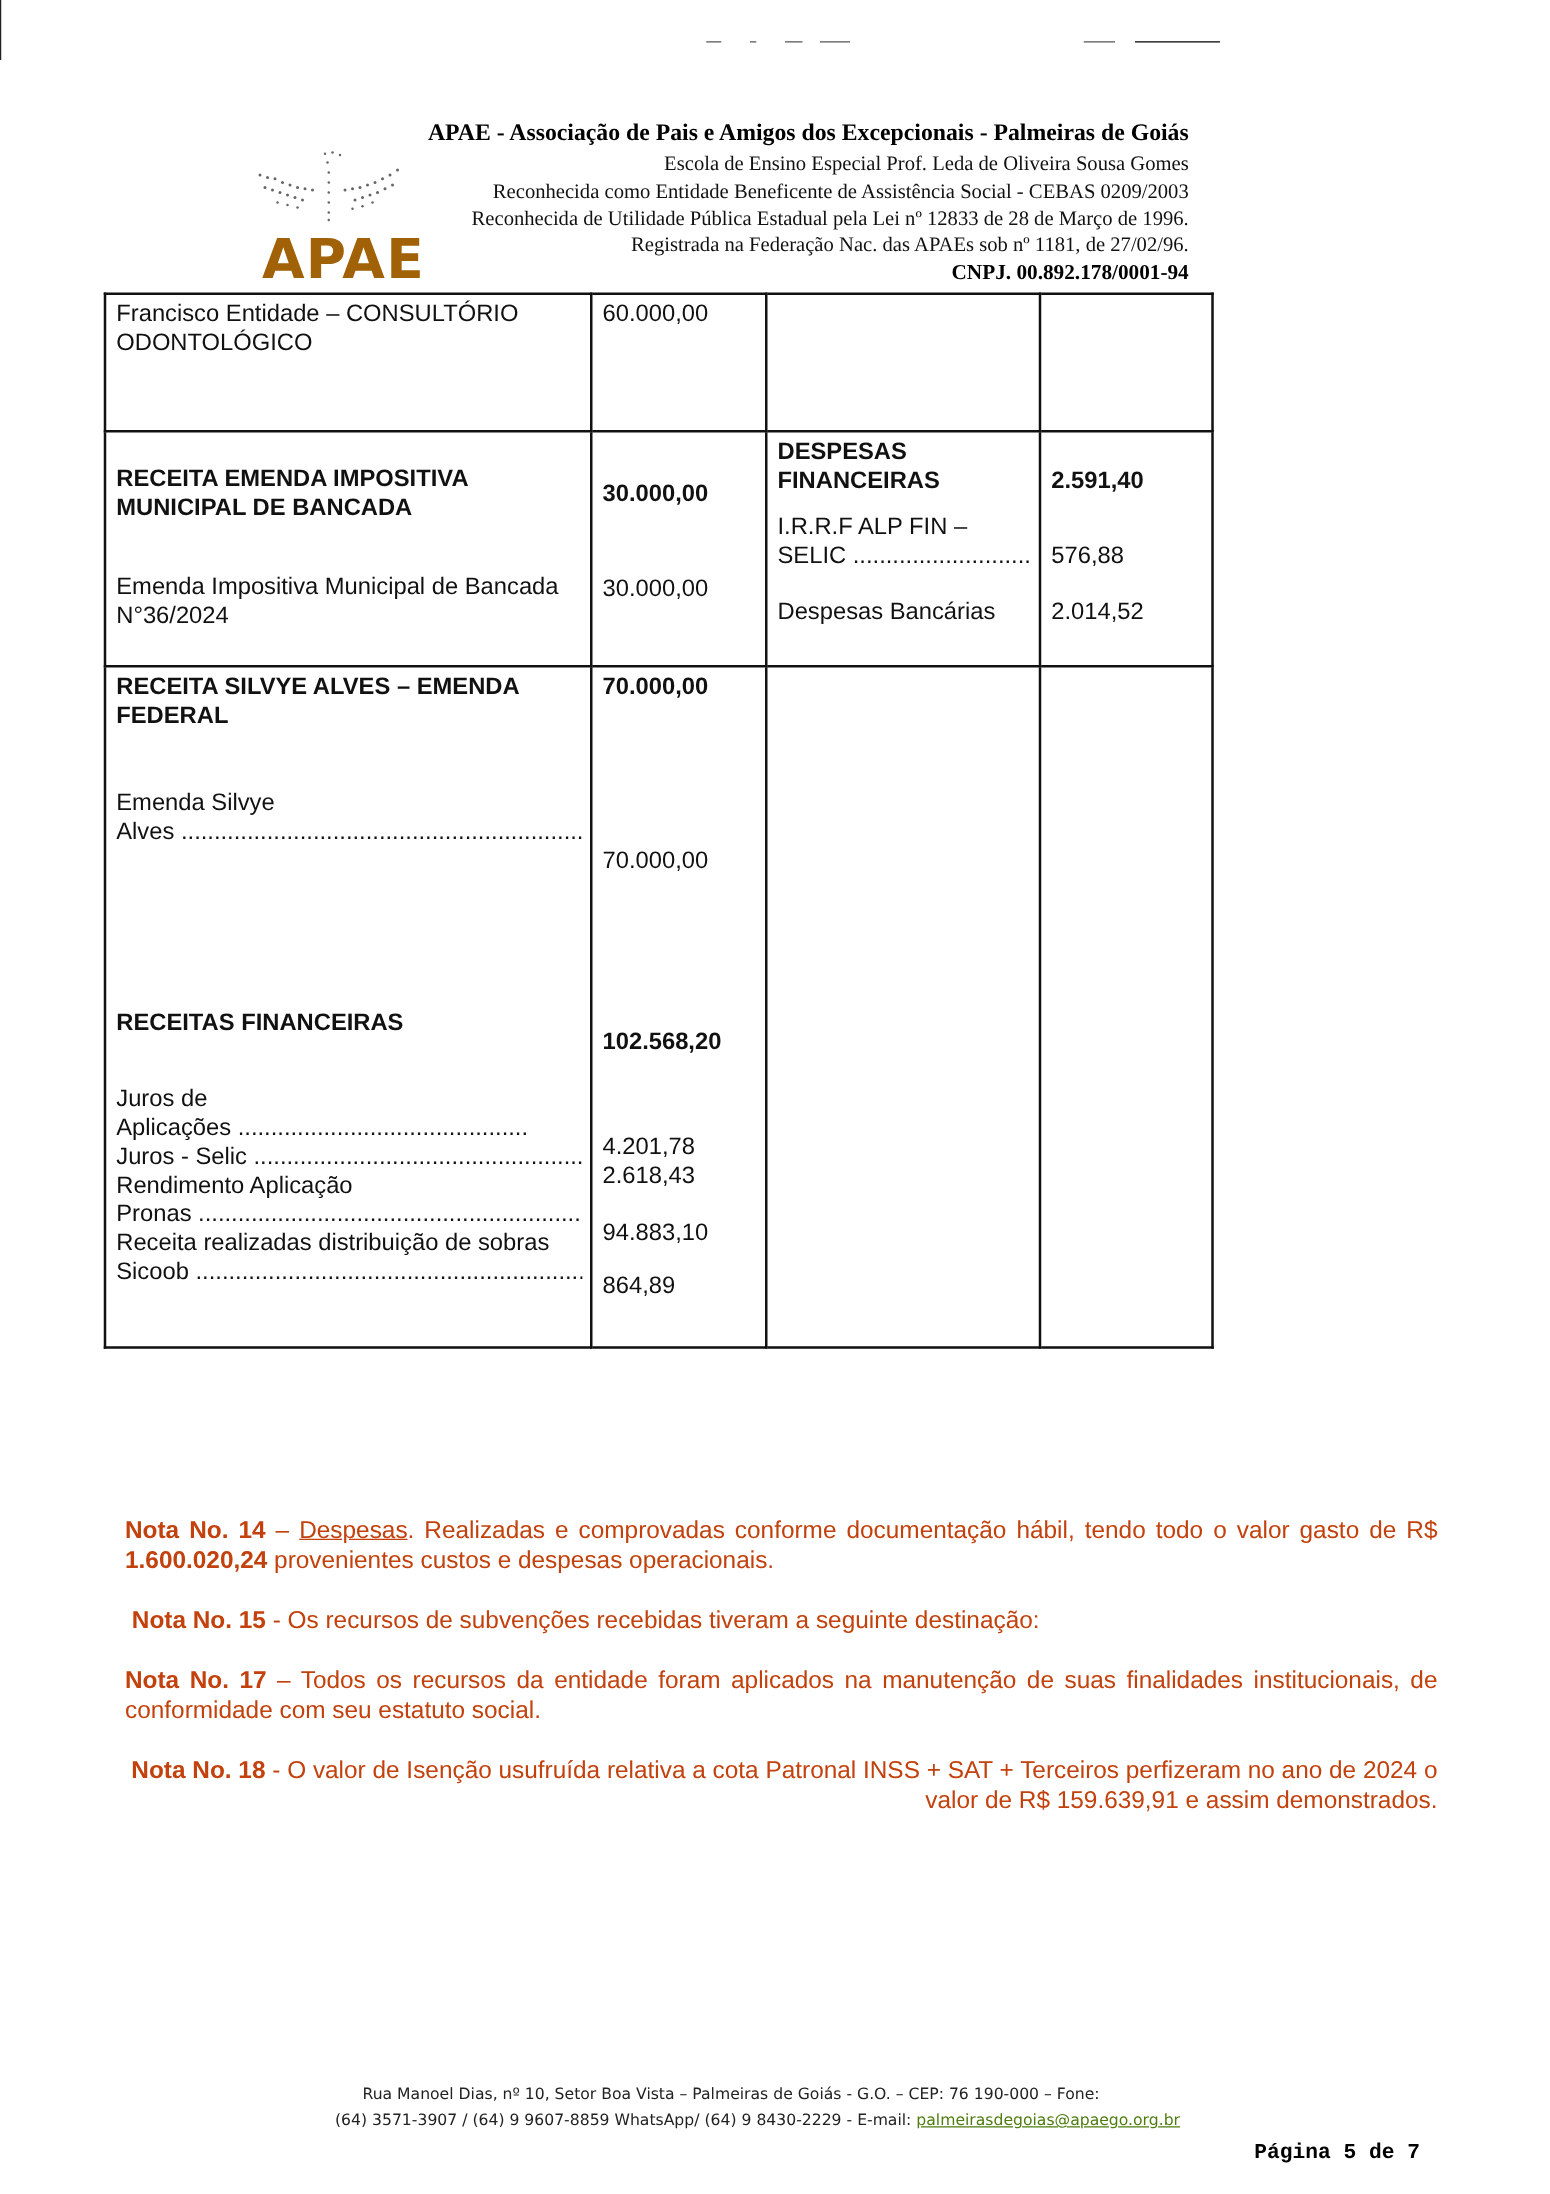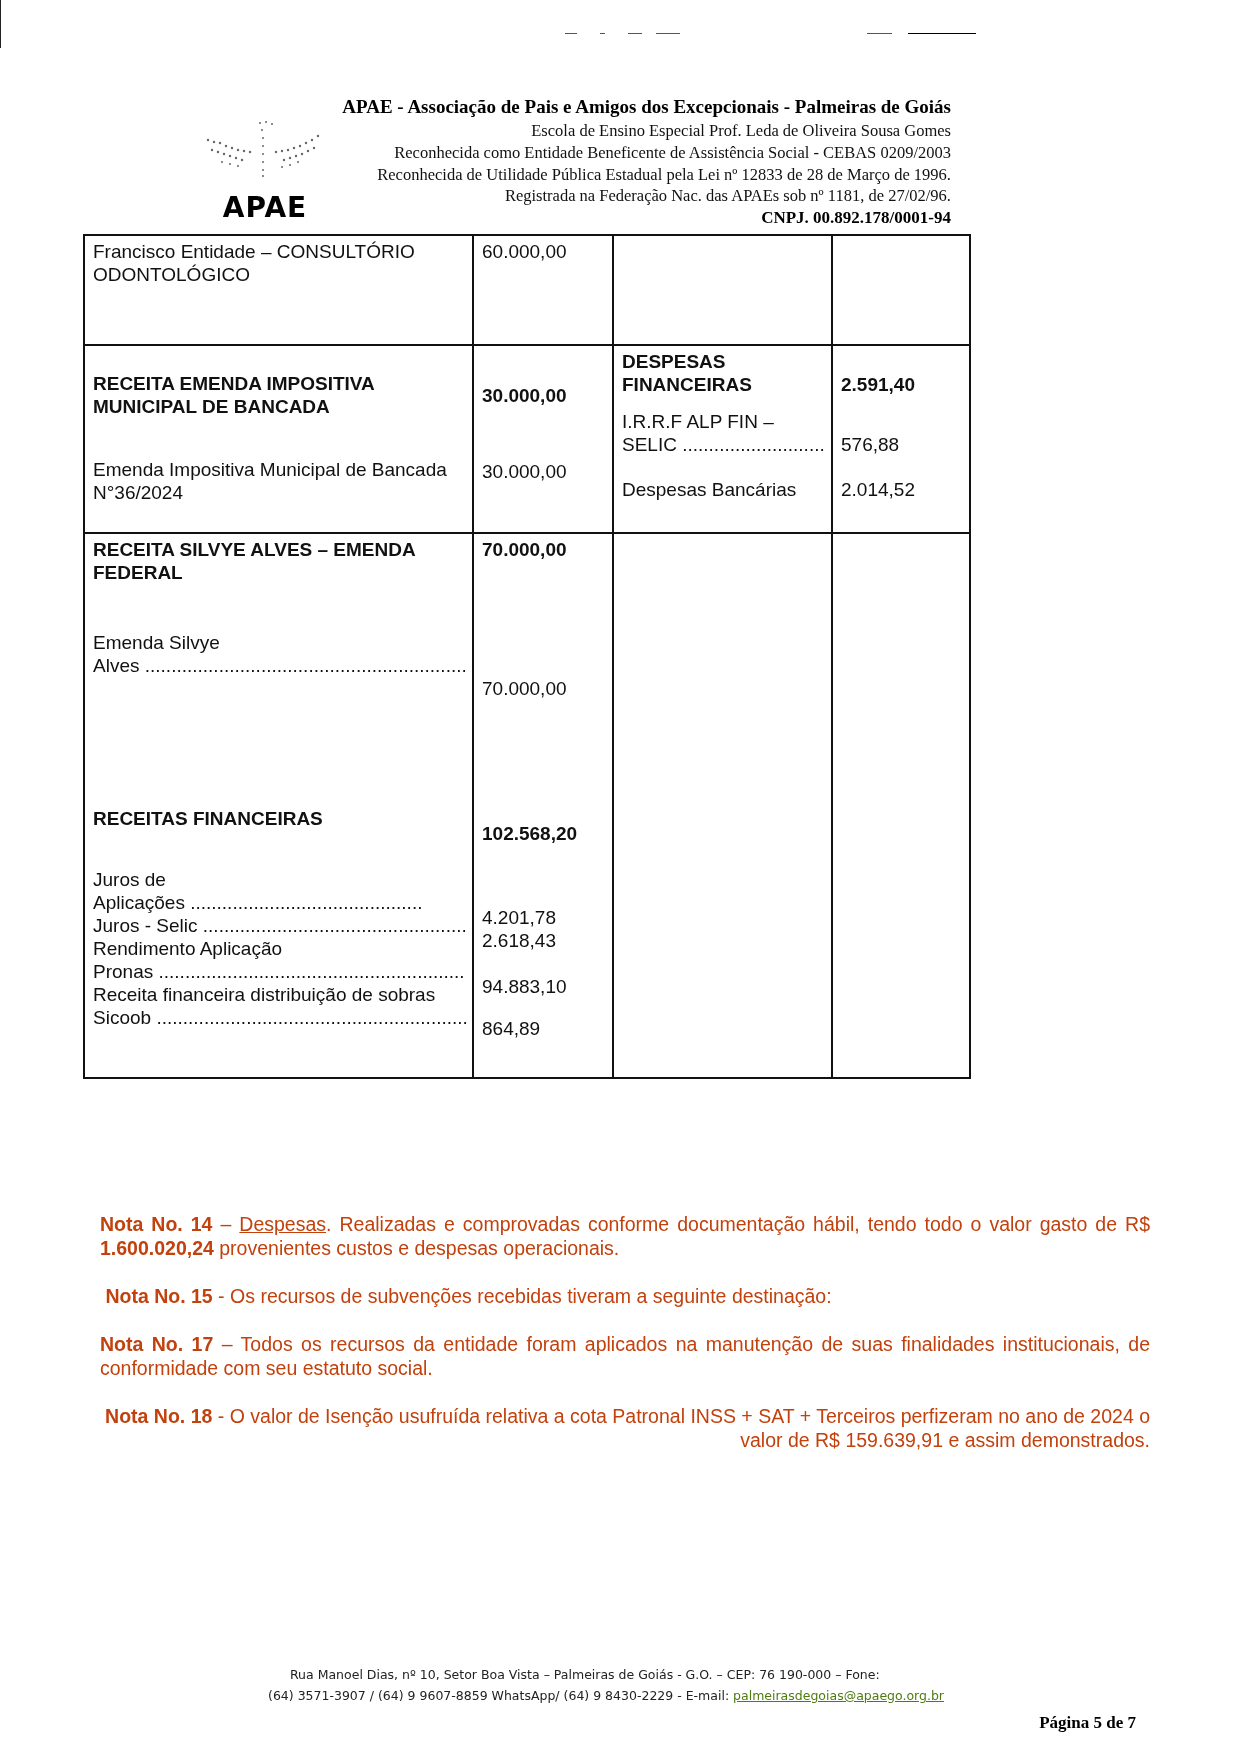--- a/index.html
+++ b/index.html
@@ -5,21 +5,21 @@
   html, body { margin: 0; padding: 0; background: #ffffff; }
   body { width: 1240px; height: 1755px; position: relative; overflow: hidden; color: #111; font-family: "Liberation Sans", sans-serif; }
 
   .scan-line { position: absolute; height: 1px; background: #555; }
   .margin-mark { position: absolute; left: 0; top: 0; width: 1px; height: 48px; background: #222; }
 
   
   .header { position: absolute; left: 0; top: 0; width: 1240px; }
   .logo { position: absolute; left: 190px; top: 118px; width: 150px; height: 112px; }
   .logo-mark { position: absolute; left: 8px; top: 0; width: 130px; height: 62px; }
-  .logo-text { position: absolute; left: 0; top: 70px; width: 150px; text-align: center; font-family: "DejaVu Sans", sans-serif; font-weight: bold; font-size: 28px; letter-spacing: 1px; color: #000000; line-height: 40px; }
+  .logo-text { position: absolute; left: 0; top: 70px; width: 150px; text-align: right; font-family: "DejaVu Sans", sans-serif; font-weight: bold; font-size: 44px; letter-spacing: 1px; color: #a16207; line-height: 40px; }
 
   .org-title { position: absolute; right: 289px; top: 96px; font-family: "Liberation Serif", serif; font-weight: bold; font-size: 19px; white-space: nowrap; color: #000; }
   .org-line { position: absolute; right: 289px; font-family: "Liberation Serif", serif; font-size: 16.5px; white-space: nowrap; color: #111; }
   .org-line.l1 { top: 121px; }
   .org-line.l2 { top: 143px; }
   .org-line.l3 { top: 165px; }
   .org-line.l4 { top: 186px; }
   .cnpj { position: absolute; right: 289px; top: 208px; font-family: "Liberation Serif", serif; font-weight: bold; font-size: 17px; white-space: nowrap; color: #000; }
 
   
@@ -41,21 +41,21 @@
   .notes { position: absolute; left: 100px; top: 1212px; width: 1050px; font-size: 19.5px; line-height: 24px; color: #c2410c; }
   .note { margin: 0 0 24px 0; text-align: justify; }
   .note .label { font-weight: bold; }
   .u { text-decoration: underline; }
 
   
   .footer { position: absolute; left: 0; top: 1664px; width: 1240px; text-align: center; font-family: "DejaVu Sans", sans-serif; font-size: 12.5px; line-height: 21px; color: #222; }
   .footer .f1 { position: absolute; left: 290px; top: 0; white-space: nowrap; }
   .footer .f2 { position: absolute; left: 268px; top: 21px; white-space: nowrap; }
   .footer a { color: #4d7c0f; text-decoration: underline; }
-  .page-num { position: absolute; right: 104px; top: 1713px; font-family: Liberation Serif, serif; font-weight: bold; font-size: 17px; color: #000; }
+  .page-num { position: absolute; right: 104px; top: 1713px; font-family: Liberation Mono, monospace; font-weight: bold; font-size: 17px; color: #000; }
 </style>
 </head>
 <body>
 
 <div class="margin-mark"></div>
 <div class="scan-line" style="left:565px;top:33px;width:12px;"></div>
 <div class="scan-line" style="left:600px;top:33px;width:5px;"></div>
 <div class="scan-line" style="left:628px;top:33px;width:14px;"></div>
 <div class="scan-line" style="left:656px;top:33px;width:24px;"></div>
 <div class="scan-line" style="left:867px;top:33px;width:25px;"></div>
@@ -179,21 +179,21 @@
       <span class="line">Emenda Silvye</span>
       <span class="line dots">Alves</span>
       <div style="height:130px"></div>
       <span class="line b">RECEITAS FINANCEIRAS</span>
       <div style="height:38px"></div>
       <span class="line">Juros de</span>
       <span class="line dots" style="width:330px">Aplicações</span>
       <span class="line dots">Juros - Selic</span>
       <span class="line">Rendimento Aplicação</span>
       <span class="line dots">Pronas</span>
-      <span class="line">Receita financeira distribuição de sobras</span>
+      <span class="line">Receita realizadas distribuição de sobras</span>
       <span class="line dots">Sicoob</span>
     </td>
     <td>
       <span class="line b">70.000,00</span>
       <div style="height:116px"></div>
       <span class="line">70.000,00</span>
       <div style="height:122px"></div>
       <span class="line b">102.568,20</span>
       <div style="height:61px"></div>
       <span class="line">4.201,78</span>

